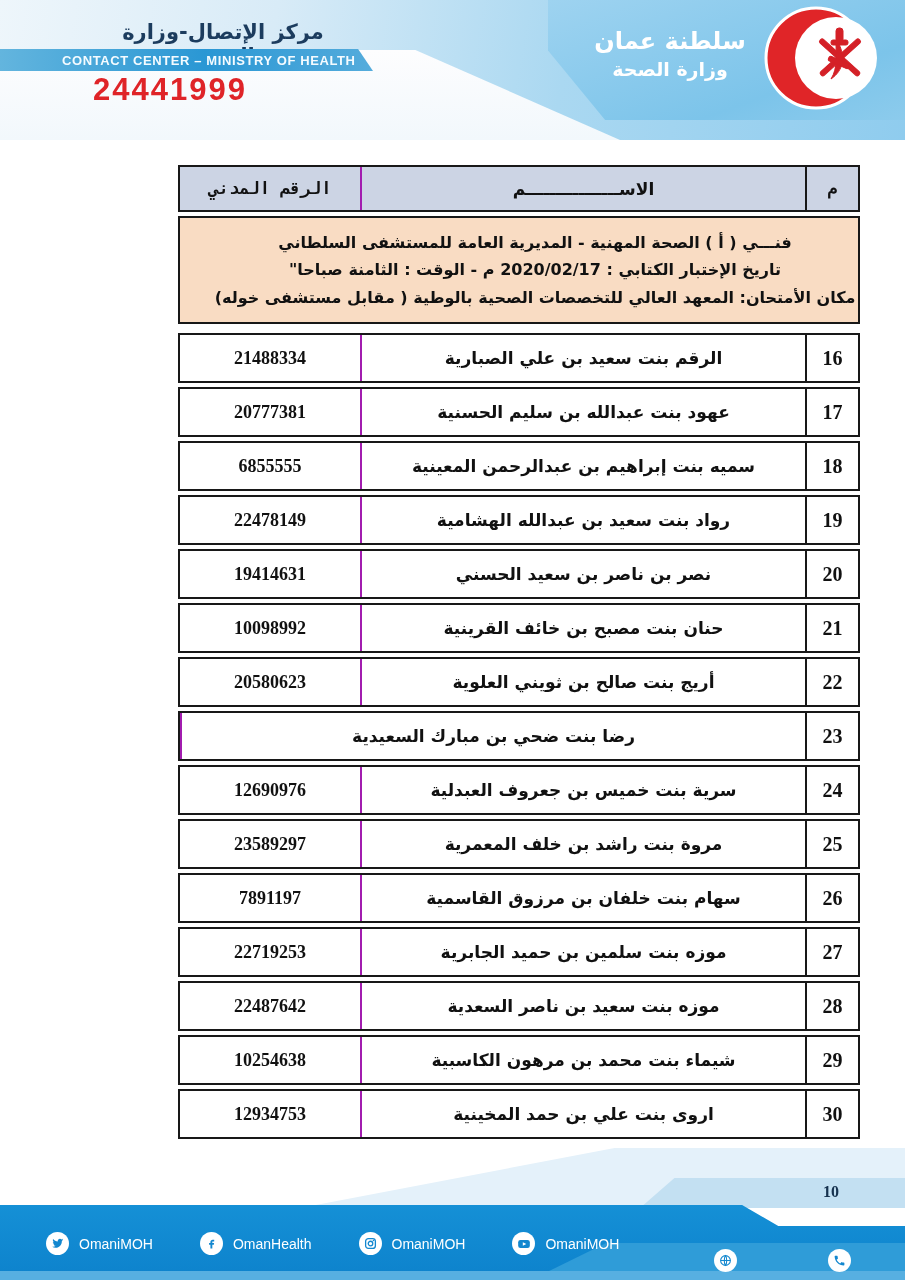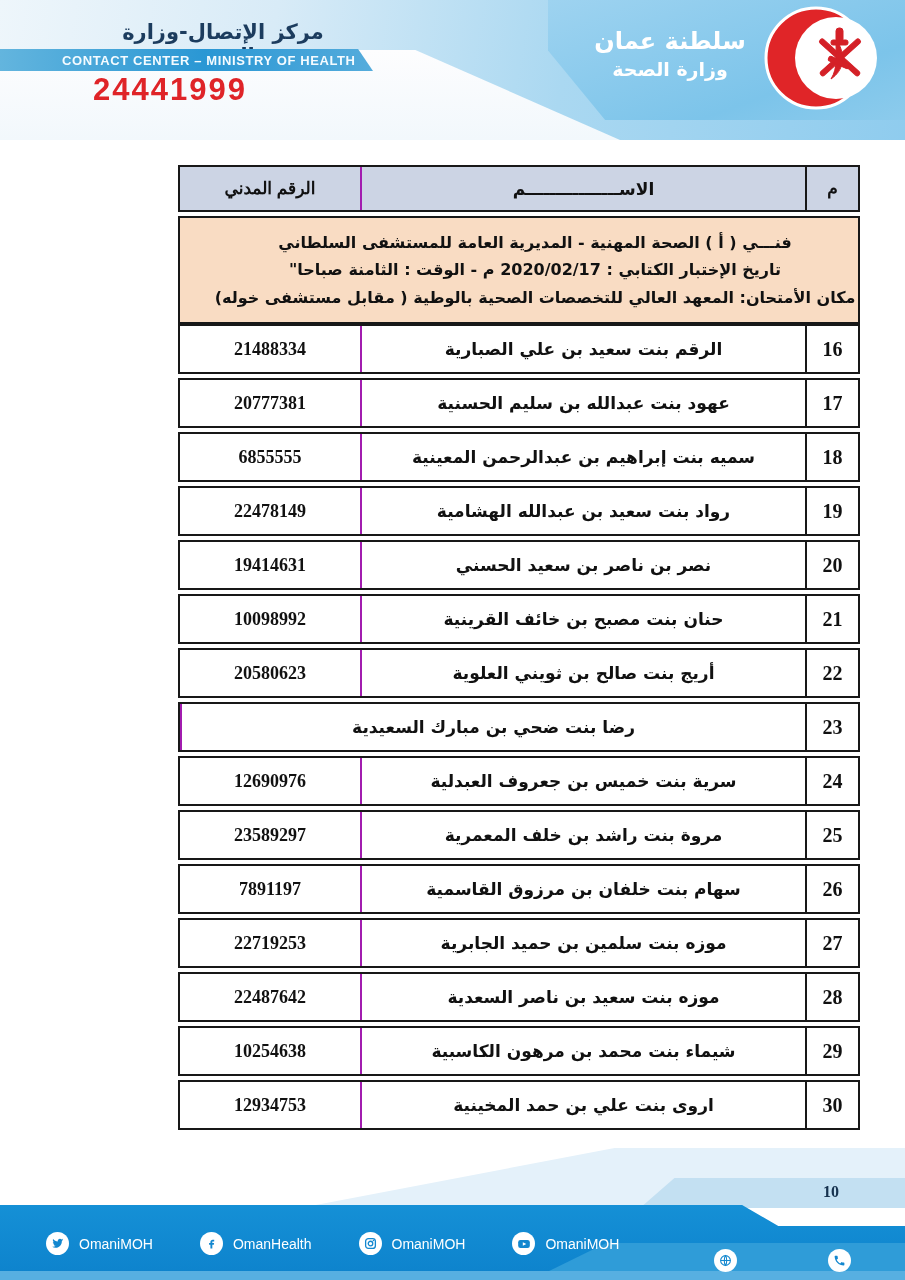--- a/index.html
+++ b/index.html
@@ -36,22 +36,22 @@
   .tbl{position:absolute;left:178px;top:165px;width:682px;direction:rtl;color:#111;}
   .trow{display:flex;border:2px solid #181818;margin-bottom:4px;background:#fff;box-sizing:border-box;}
   .cell{display:flex;align-items:center;justify-content:center;box-sizing:border-box;}
   .c-idx{width:53px;border-left:2px solid #181818;
          font-family:"Liberation Serif",serif;font-size:20px;font-weight:bold;}
   .c-name{flex:1;border-left:2px solid #a21caf;font-size:17px;font-weight:bold;padding:0 8px;}
   .c-civil{width:180px;font-family:"Liberation Serif",serif;font-size:18px;font-weight:bold;
            direction:ltr;}
   .thead .cell{background:#ccd4e4;font-size:17px;font-weight:bold;}
   .thead{height:47px;}
-  .thead .c-civil{font-family:Liberation Sans, sans-serif;font-size:17px;direction:rtl;}
-  .info-row{border:2px solid #181818;margin-bottom:0;background:#f9dcc3;height:104px;
+  .thead .c-civil{font-family:Liberation Mono, monospace;font-size:17px;direction:rtl;}
+  .info-row{border:2px solid #181818;margin-bottom:9px;background:#f9dcc3;height:104px;
             display:flex;flex-direction:column;align-items:center;justify-content:center;
             font-size:16px;font-weight:bold;line-height:1.72;text-align:center;padding-left:32px;}
   .drow{height:50px;}
 
   
   .band-pale{position:absolute;left:300px;top:1148px;width:605px;height:60px;
              background:#e4f1fa;clip-path:polygon(0 100%,52% 0,100% 0,100% 100%);}
   .band-ten{position:absolute;left:640px;top:1178px;width:265px;height:30px;
             background:#c3e0f2;clip-path:polygon(13% 0,100% 0,100% 100%,0 100%);}
   .page-num{position:absolute;right:66px;top:1183px;font-family:"Liberation Serif",serif;

